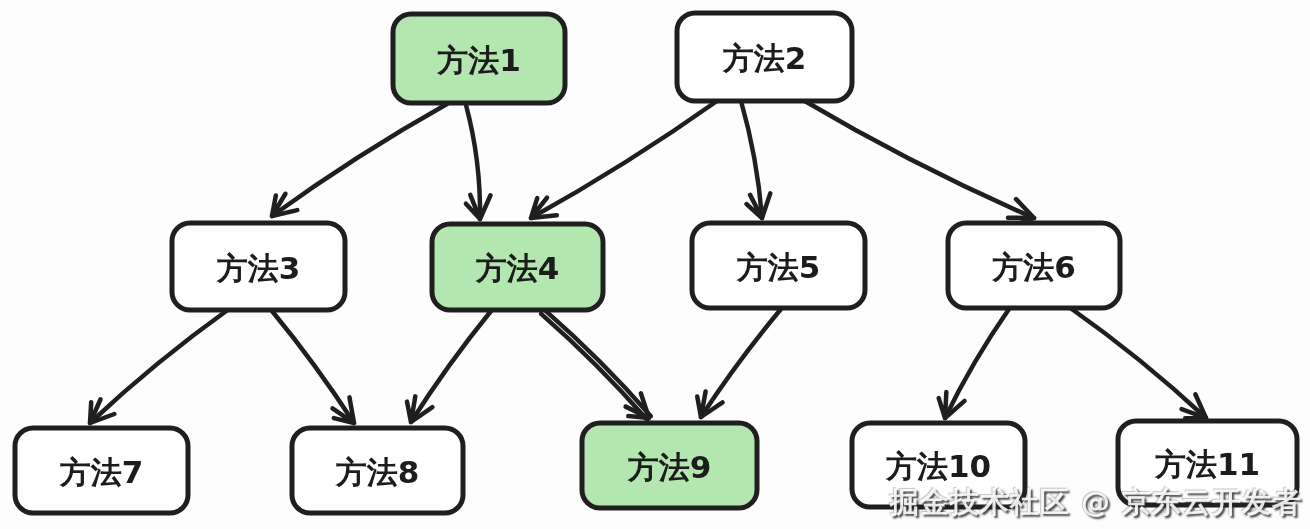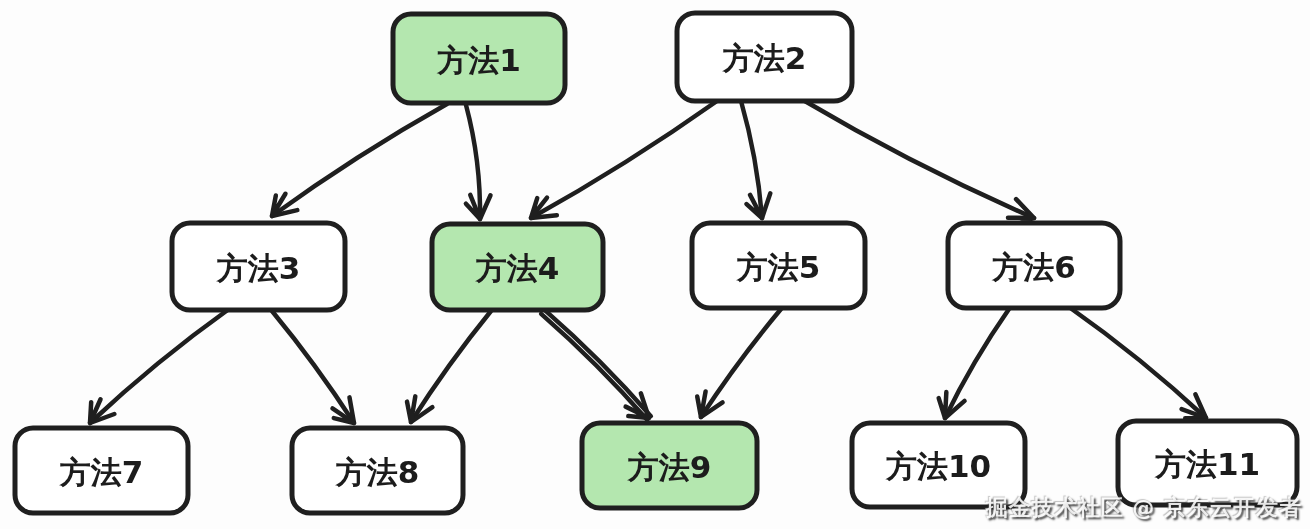--- a/index.html
+++ b/index.html
@@ -22,21 +22,21 @@
     top: 0;
   }
   .node-label {
     font-family: "DejaVu Sans", "Liberation Sans", sans-serif;
     font-weight: 700;
   }
   .watermark {
     position: absolute;
     right: 8px;
     bottom: 6px;
-    font-size: 22px;
+    font-size: 29px;
     font-weight: 700;
     letter-spacing: 1px;
     color: rgba(255,255,255,0.88);
     text-shadow: 2px 2px 2px rgba(40,40,40,0.85), -1px -1px 1px rgba(90,90,90,0.35);
     white-space: nowrap;
     pointer-events: none;
     margin-left: 48px;
   }
 </style>
 </head>

